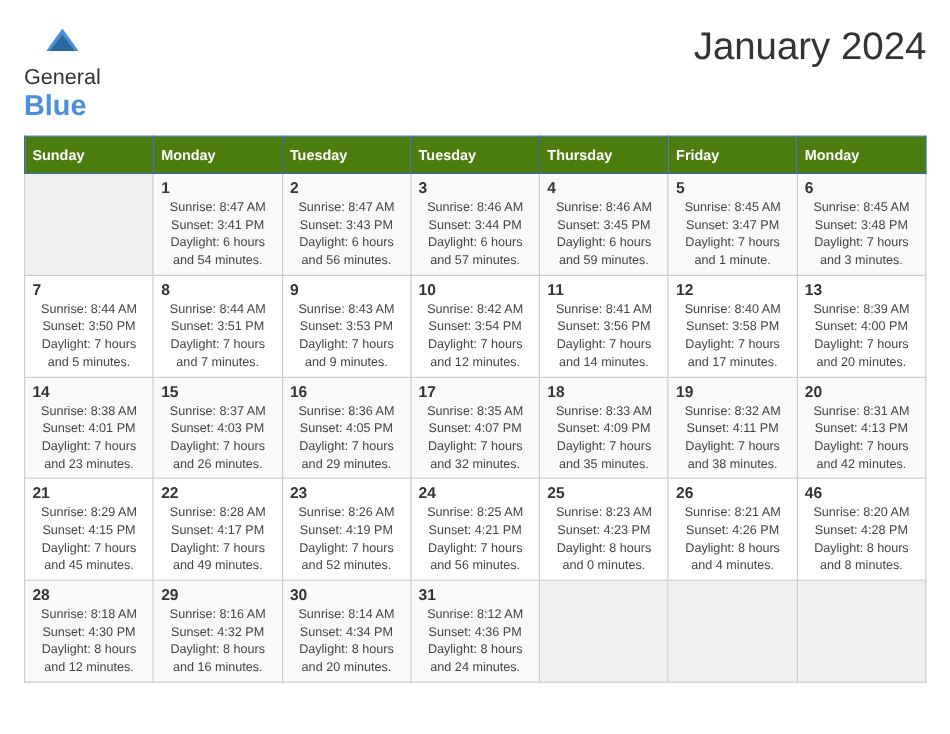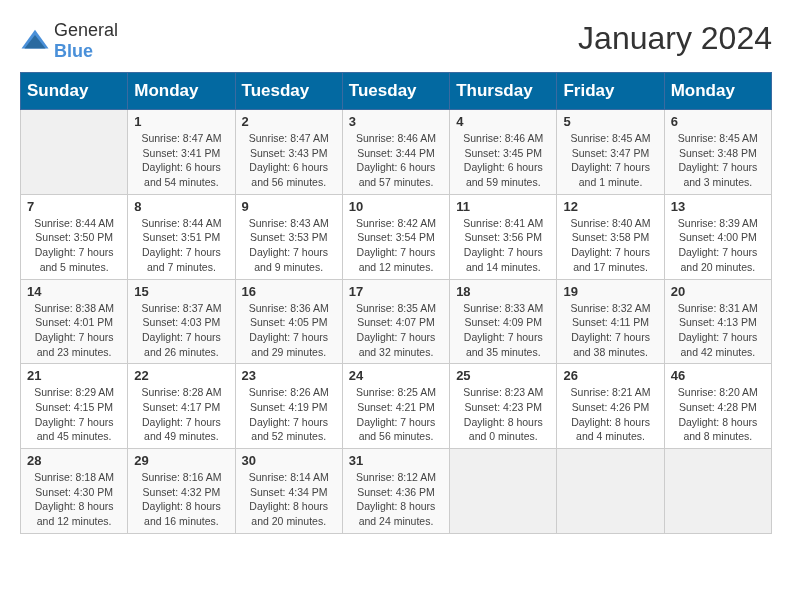--- a/index.html
+++ b/index.html
@@ -13,28 +13,29 @@
     .header-section {
       display: flex;
       justify-content: space-between;
       align-items: flex-start;
       margin-bottom: 10px;
     }
     .logo {
       display: flex;
       align-items: center;
       gap: 4px;
+      flex-direction: column;
     }
     .logo-text-general {
       font-size: 18px;
       color: #333;
       font-weight: normal;
     }
     .logo-text-blue {
-      font-size: 18px;
+      font-size: 24px;
       color: #4a90d9;
       font-weight: bold;
       text-align: center;
     }
     .logo-icon {
       width: 30px;
       height: 30px;
     }
     .title-section {
       text-align: left;
@@ -47,25 +48,25 @@
     .subtitle {
       font-size: 16px;
       color: #555;
     }
     table {
       width: 100%;
       border-collapse: collapse;
       table-layout: fixed;
     }
     thead tr th {
-      background-color: #0369a1;
+      background-color: #4d7c0f;
       color: white;
       padding: 8px 6px;
       text-align: left;
-      font-size: 17px;
+      font-size: 12px;
       border: 1px solid #3a6aa0;
     }
     tbody tr td {
       border: 1px solid #ccc;
       padding: 4px 6px;
       vertical-align: top;
       font-size: 11px;
       color: #333;
       min-height: 80px;
     }

